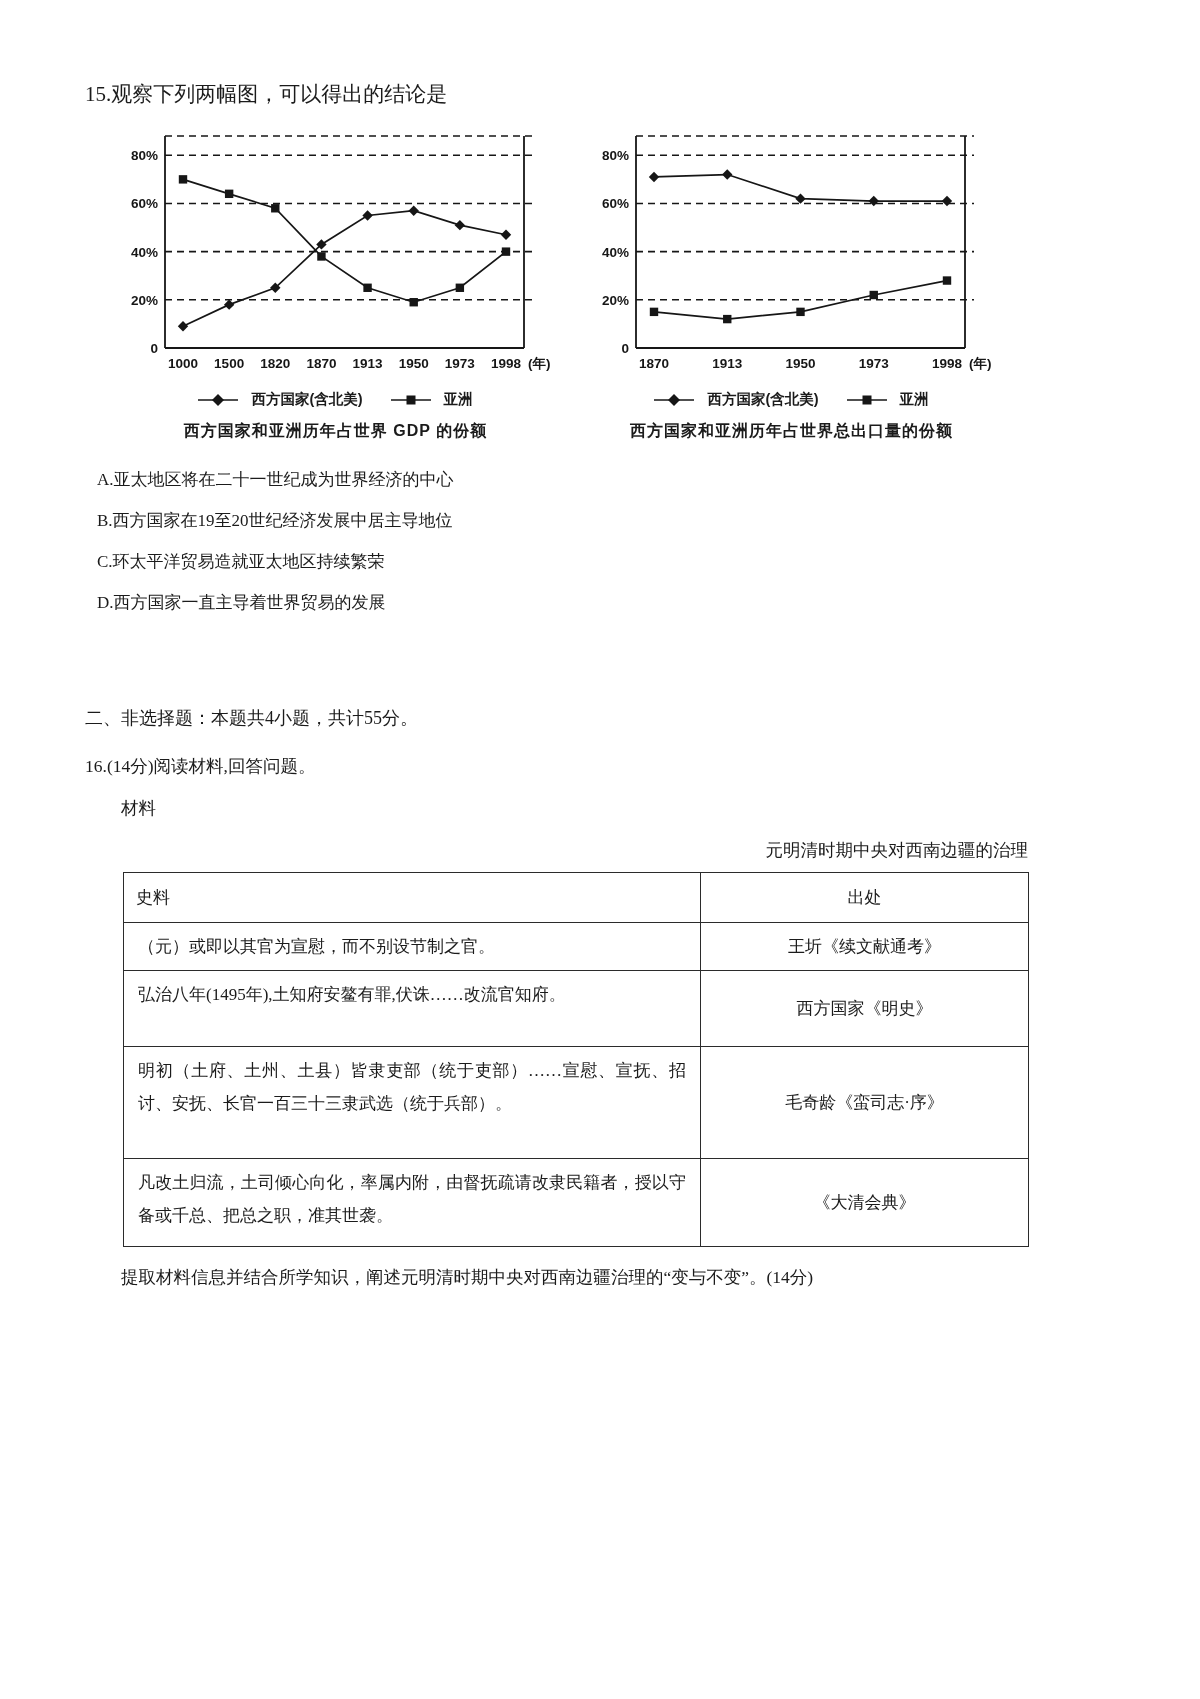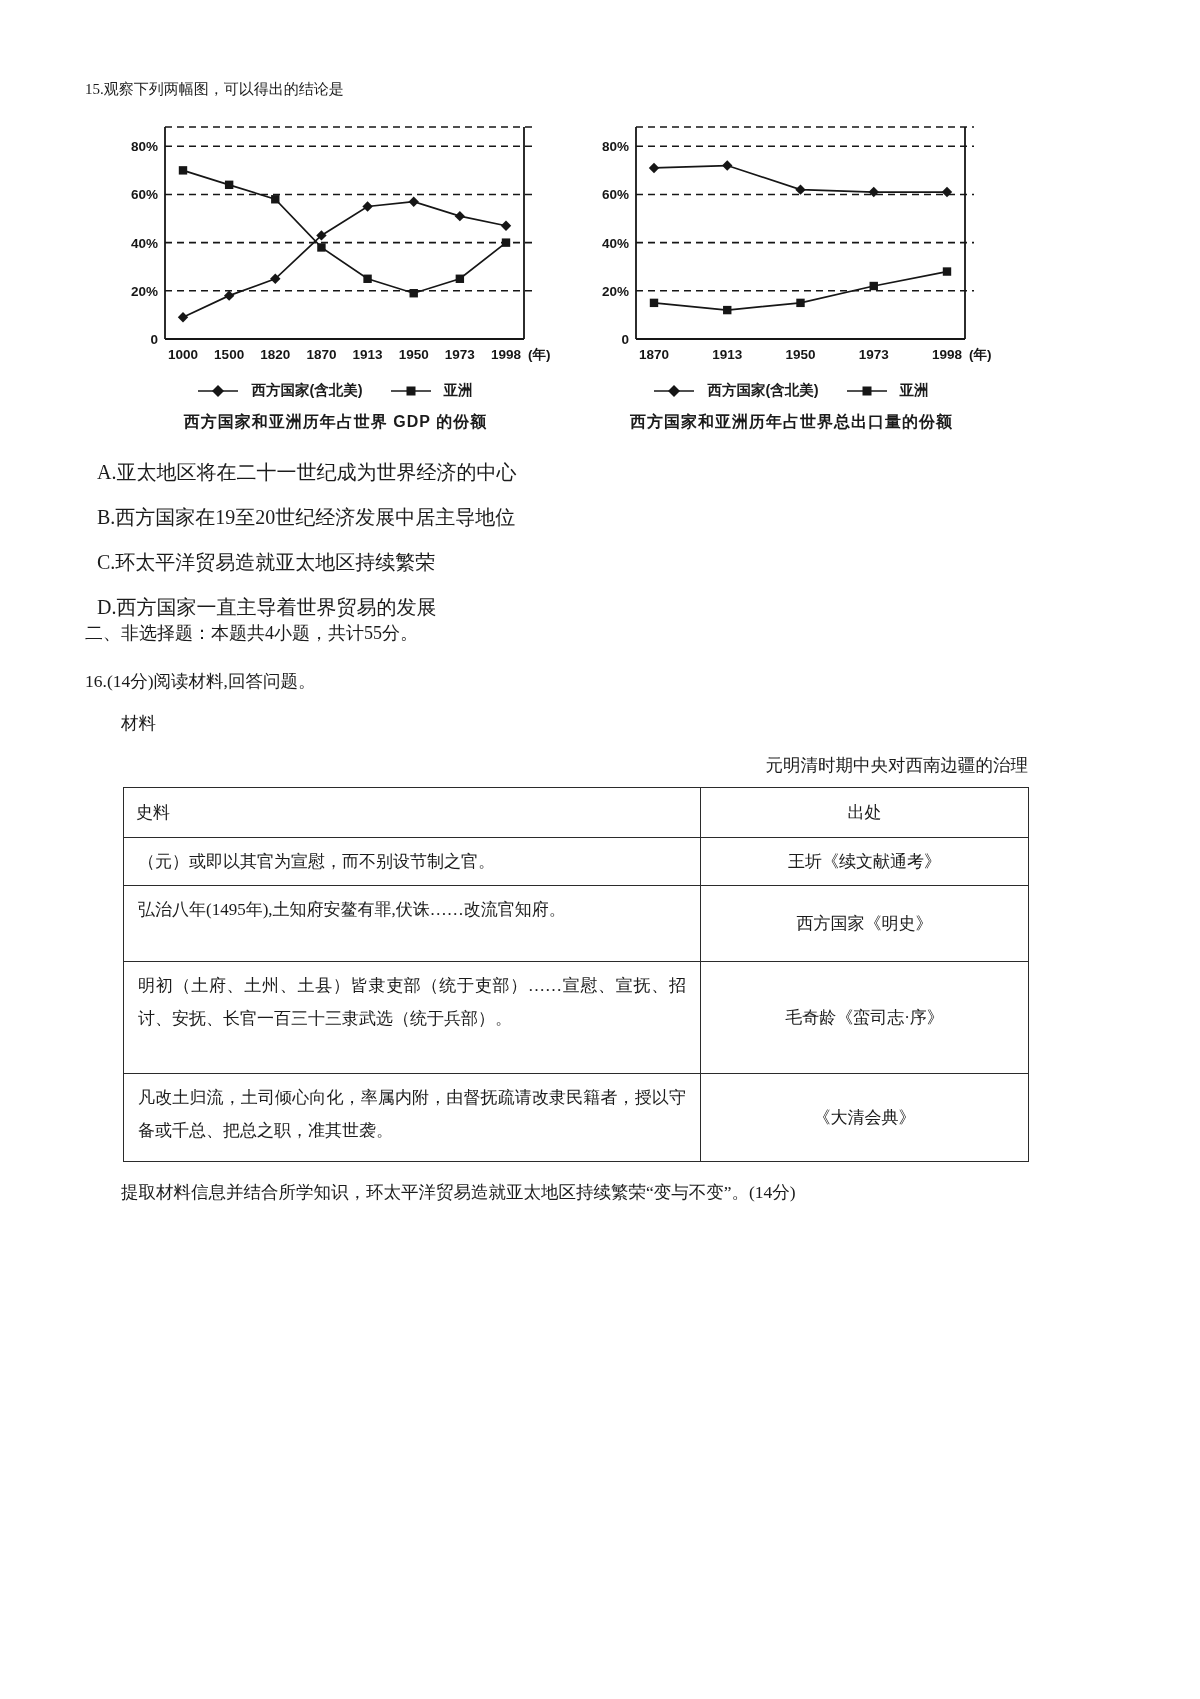--- a/index.html
+++ b/index.html
@@ -2,38 +2,38 @@
 <html><head>
 <meta charset="utf-8">
 <style>
   * { box-sizing: border-box; }
   html, body { margin: 0; padding: 0; background: #ffffff; }
   .page {
     width: 1200px; height: 1699px; margin: 0 auto; background: #ffffff;
     font-family: "Liberation Serif", "DejaVu Serif", serif;
     color: #1b1b1b; padding: 80px 60px 0 85px; overflow: hidden; position: relative;
   }
-  .q15-stem { font-size: 15px; }
+  .q15-stem { font-size: 21px; }
   .charts-row { display: flex; margin-top: 14px; margin-left: 28px; gap: 26px; align-items: flex-start; }
   .chart-block { text-align: center; }
   svg text.tick { font: bold 13.5px "Liberation Sans", "DejaVu Sans", sans-serif; fill: #161616; }
   .chart-legend {
     display: flex; justify-content: center; align-items: center; gap: 28px;
     font-weight: bold; font-size: 14.5px; margin-top: 6px;
     font-family: "Liberation Sans", "DejaVu Sans", sans-serif;
   }
   .legend-item { display: inline-flex; align-items: center; gap: 13px; }
   .legend-item svg { display: inline-block; }
   .chart-title {
     font-weight: bold; font-size: 16px; margin-top: 12px; letter-spacing: 1px;
     font-family: "Liberation Sans", "DejaVu Sans", sans-serif;
   }
   .options { margin-top: 26px; }
-  .option { margin: 18px 0 0 12px; font-size: 20px; }
-  .section-heading { font-size: 18px; }
+  .option { margin: 18px 0 0 12px; font-size: 17px; }
+  .section-heading { margin-top: 92px; font-size: 18px; }
   .q16-stem { margin-top: 24px; font-size: 17.5px; }
   .material-label { margin-top: 18px; margin-left: 36px; font-size: 17.5px; }
   .table-title { margin-top: 18px; width: 905px; margin-left: 38px; text-align: right; font-size: 17.5px; }
   table.material-table {
     margin-left: 38px; margin-top: 10px; border-collapse: collapse;
     width: 905px; font-size: 17px; table-layout: fixed;
   }
   table.material-table col.c1 { width: 577px; }
   table.material-table col.c2 { width: 328px; }
   table.material-table th, table.material-table td { border: 1.5px solid #2b2b2b; }
@@ -203,15 +203,15 @@
         <td class="src">明初（土府、土州、土县）皆隶吏部（统于吏部）……宣慰、宣抚、招讨、安抚、长官一百三十三隶武选（统于兵部）。</td>
         <td class="cite">毛奇龄《蛮司志·序》</td>
       </tr>
       <tr class="r6">
         <td class="src">凡改土归流，土司倾心向化，率属内附，由督抚疏请改隶民籍者，授以守备或千总、把总之职，准其世袭。</td>
         <td class="cite">《大清会典》</td>
       </tr>
     </tbody>
   </table>
 
-  <div class="task">提取材料信息并结合所学知识，环太平洋贸易造就亚太地区持续繁荣“变与不变”。(14分)</div>
+  <div class="task">提取材料信息并结合所学知识，阐述元明清时期中央对西南边疆治理的“变与不变”。(14分)</div>
 
 </div>
 
 </body></html>

